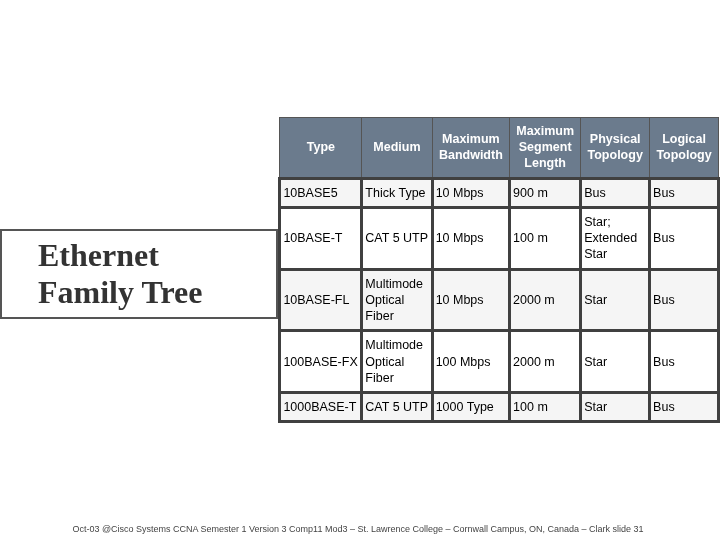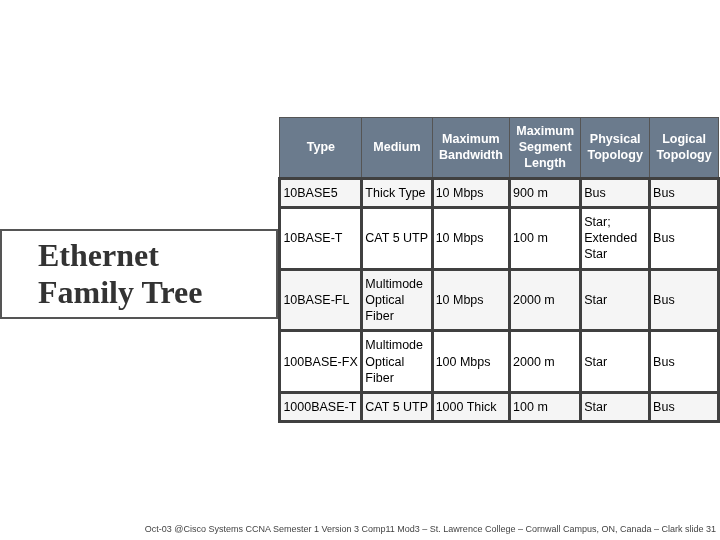--- a/index.html
+++ b/index.html
@@ -55,21 +55,21 @@
       border: 3px solid #404040;
       padding: 5px 2px;
       text-align: left;
       line-height: 1.3;
     }
     .footer {
       position: absolute;
       bottom: 6px;
       left: 0;
       right: 4px;
-      text-align: right;
+      text-align: center;
       font-size: 9px;
       color: #444;
       margin-top: 36px;
     }
   </style>
 </head>
 <body>
 
 <div class="page">
   <div style="margin: 16px auto 8px auto; border: 2px solid #555; padding: 6px 36px; display:inline-block;">
@@ -117,21 +117,21 @@
             <td>100BASE-FX</td>
             <td>Multimode<br>Optical<br>Fiber</td>
             <td>100 Mbps</td>
             <td>2000 m</td>
             <td>Star</td>
             <td>Bus</td>
           </tr>
           <tr>
             <td>1000BASE-T</td>
             <td>CAT 5 UTP</td>
-            <td>1000 Thick</td>
+            <td>1000 Type</td>
             <td>100 m</td>
             <td>Star</td>
             <td>Bus</td>
           </tr>
         </tbody>
     </table>
   </div>
 
   <div class="footer">Oct-03 @Cisco Systems CCNA Semester 1 Version 3 Comp11 Mod3 – St. Lawrence College – Cornwall Campus, ON, Canada – Clark slide 31</div>
 </div>

